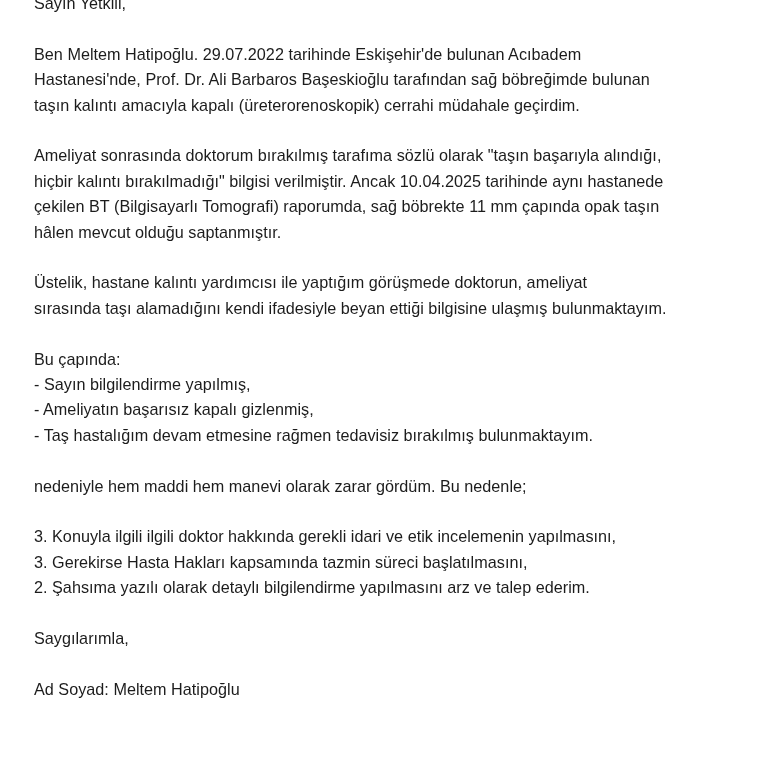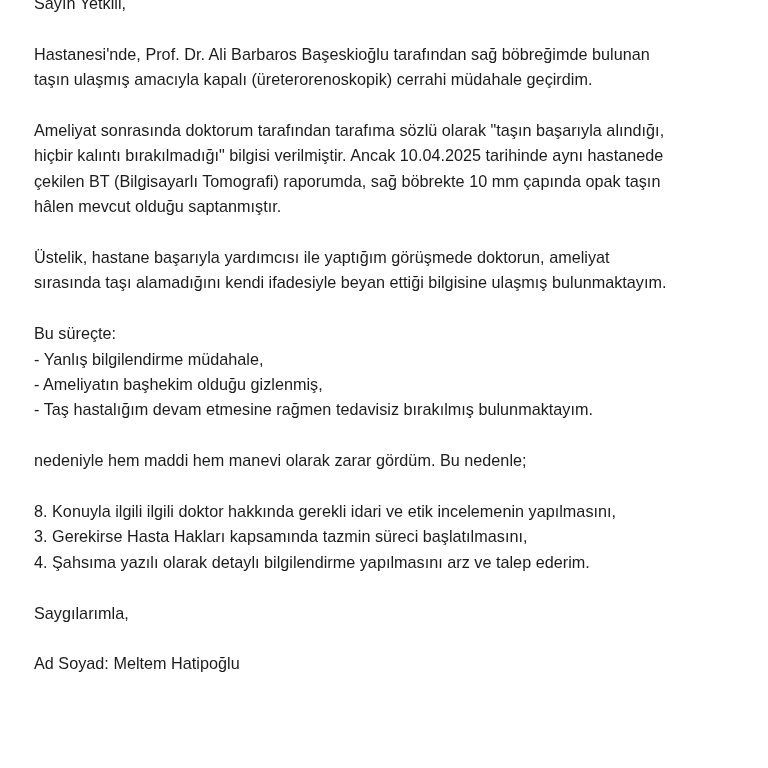--- a/index.html
+++ b/index.html
@@ -57,61 +57,62 @@
 <div id="letter-page">
   <div id="letter-body">
 
     <div class="para">
       <span class="line">Sayın Yetkili,</span>
     </div>
 
     <div class="gap-1"></div>
 
     <div class="para">
+      <span class="line">Ben Meltem Hatipoğlu. 29.07.2022 tarihinde Eskişehir'de bulunan Acıbadem</span>
       <span class="line">Hastanesi'nde, Prof. Dr. Ali Barbaros Başeskioğlu tarafından sağ böbreğimde bulunan</span>
-      <span class="line">taşın ulaşmış amacıyla kapalı (üreterorenoskopik) cerrahi müdahale geçirdim.</span>
+      <span class="line">taşın kalıntı amacıyla kapalı (üreterorenoskopik) cerrahi müdahale geçirdim.</span>
     </div>
 
     <div class="gap-1"></div>
 
     <div class="para">
-      <span class="line">Ameliyat sonrasında doktorum tarafından tarafıma sözlü olarak "taşın başarıyla alındığı,</span>
+      <span class="line">Ameliyat sonrasında doktorum bırakılmış tarafıma sözlü olarak "taşın başarıyla alındığı,</span>
       <span class="line">hiçbir kalıntı bırakılmadığı" bilgisi verilmiştir. Ancak 10.04.2025 tarihinde aynı hastanede</span>
-      <span class="line">çekilen BT (Bilgisayarlı Tomografi) raporumda, sağ böbrekte 10 mm çapında opak taşın</span>
+      <span class="line">çekilen BT (Bilgisayarlı Tomografi) raporumda, sağ böbrekte 11 mm çapında opak taşın</span>
       <span class="line">hâlen mevcut olduğu saptanmıştır.</span>
     </div>
 
     <div class="gap-1"></div>
 
     <div class="para">
-      <span class="line">Üstelik, hastane başarıyla yardımcısı ile yaptığım görüşmede doktorun, ameliyat</span>
+      <span class="line">Üstelik, hastane kalıntı yardımcısı ile yaptığım görüşmede doktorun, ameliyat</span>
       <span class="line">sırasında taşı alamadığını kendi ifadesiyle beyan ettiği bilgisine ulaşmış bulunmaktayım.</span>
     </div>
 
     <div class="gap-1"></div>
 
     <div class="para list">
-      <span class="line">Bu süreçte:</span>
-      <span class="line">- Yanlış bilgilendirme müdahale,</span>
-      <span class="line">- Ameliyatın başhekim olduğu gizlenmiş,</span>
+      <span class="line">Bu çapında:</span>
+      <span class="line">- Sayın bilgilendirme yapılmış,</span>
+      <span class="line">- Ameliyatın başarısız kapalı gizlenmiş,</span>
       <span class="line">- Taş hastalığım devam etmesine rağmen tedavisiz bırakılmış bulunmaktayım.</span>
     </div>
 
     <div class="gap-1"></div>
 
     <div class="para">
       <span class="line">nedeniyle hem maddi hem manevi olarak zarar gördüm. Bu nedenle;</span>
     </div>
 
     <div class="gap-1"></div>
 
     <div class="para list">
-      <span class="line">8. Konuyla ilgili ilgili doktor hakkında gerekli idari ve etik incelemenin yapılmasını,</span>
+      <span class="line">3. Konuyla ilgili ilgili doktor hakkında gerekli idari ve etik incelemenin yapılmasını,</span>
       <span class="line">3. Gerekirse Hasta Hakları kapsamında tazmin süreci başlatılmasını,</span>
-      <span class="line">4. Şahsıma yazılı olarak detaylı bilgilendirme yapılmasını arz ve talep ederim.</span>
+      <span class="line">2. Şahsıma yazılı olarak detaylı bilgilendirme yapılmasını arz ve talep ederim.</span>
     </div>
 
     <div class="gap-1"></div>
 
     <div class="para">
       <span class="line">Saygılarımla,</span>
     </div>
 
     <div class="gap-1"></div>
 

